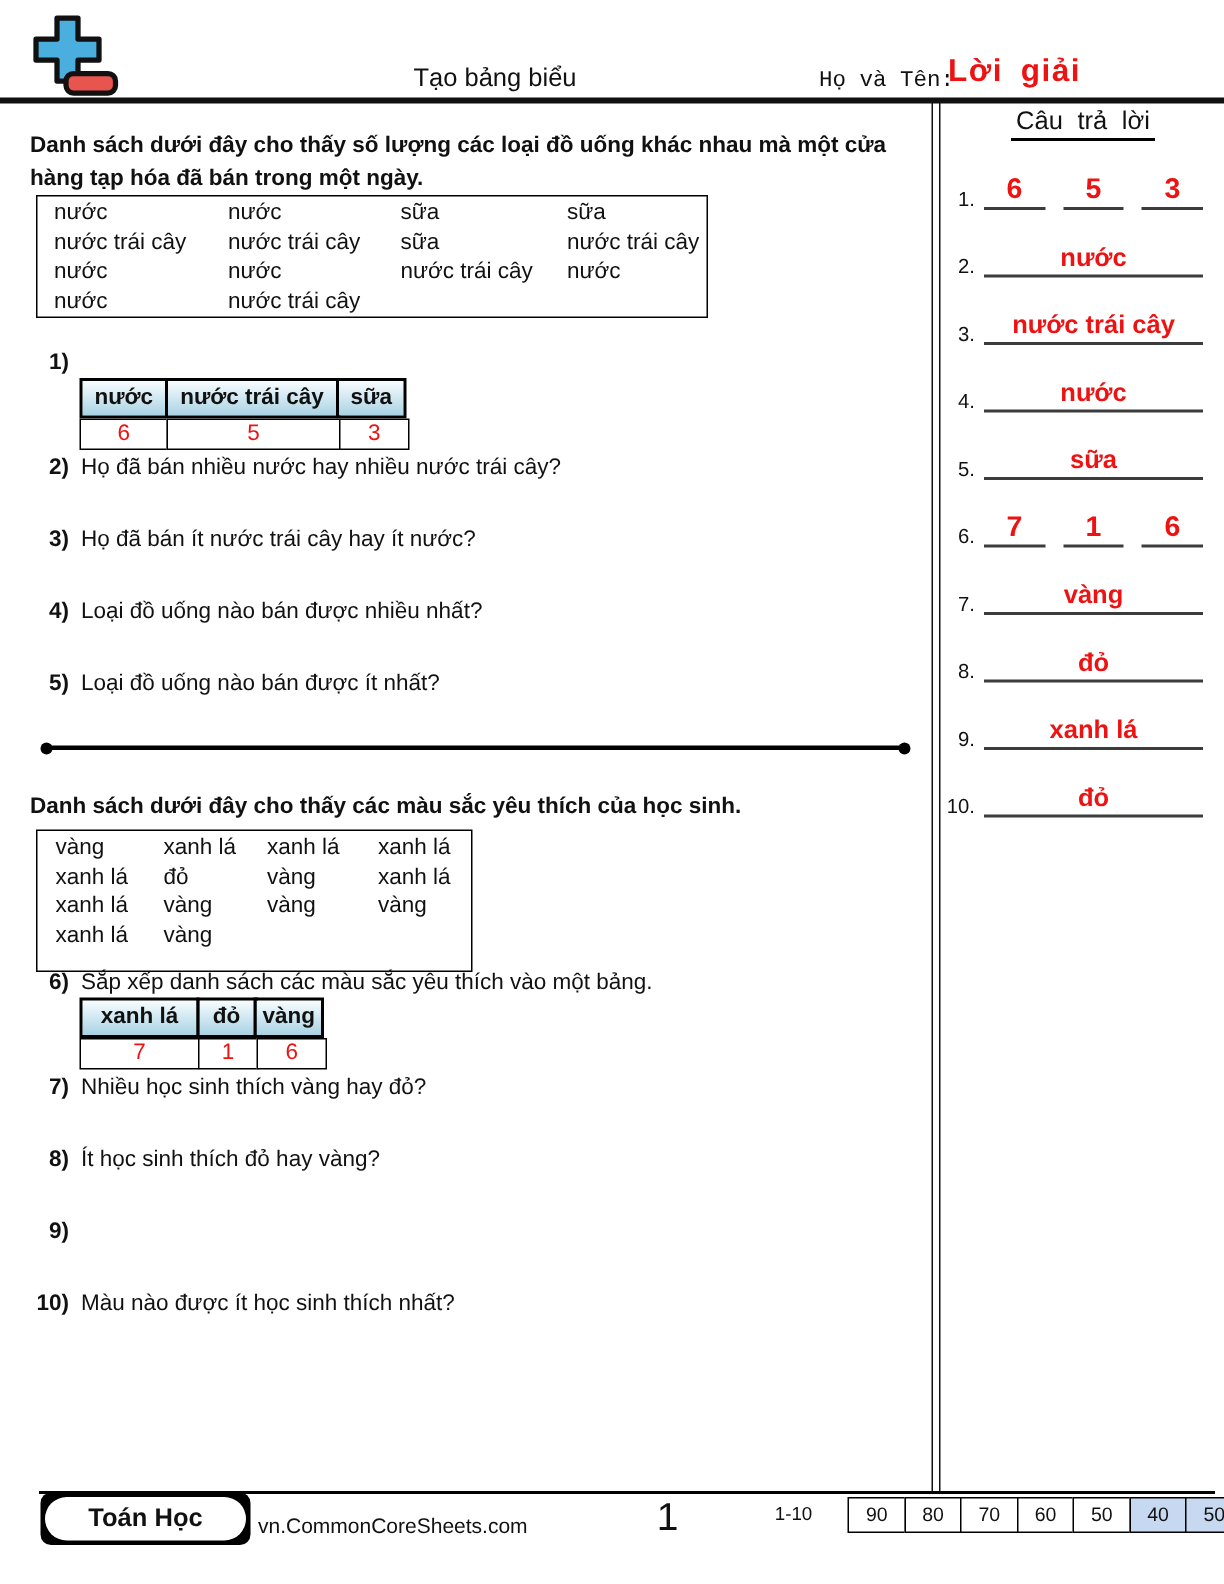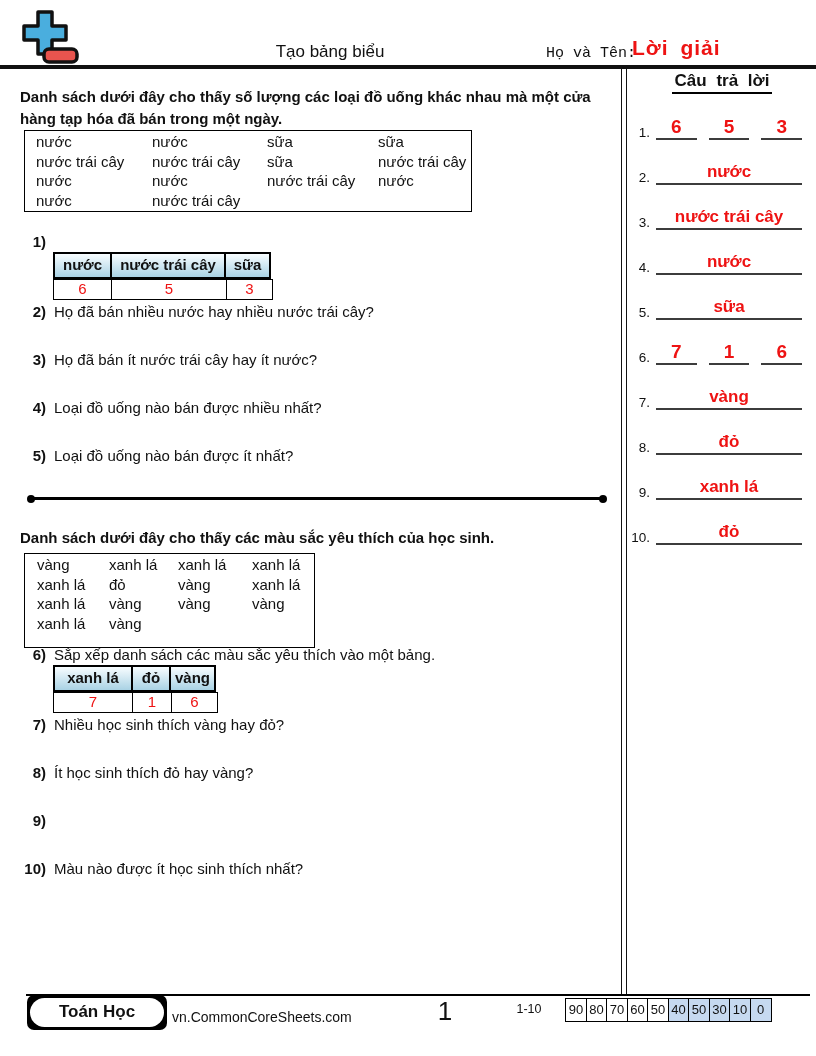--- a/index.html
+++ b/index.html
@@ -54,39 +54,39 @@
   #table1 .c0{width:59px;} #table1 .c1{width:117px;} #table1 .c2{width:47px;}
   #table2 .c0{width:80px;} #table2 .c1{width:41px;}  #table2 .c2{width:47px;}
 
   
   .divider{position:absolute;left:31px;top:497px;width:572px;height:3px;background:#000;border-radius:2px;}
   .divider::before,.divider::after{content:'';position:absolute;width:8px;height:8px;border-radius:50%;background:#000;top:-2.5px;}
   .divider::before{left:-4px;} .divider::after{right:-4px;}
 
   
   .ans-title{position:absolute;left:628px;top:71px;width:188px;text-align:center;}
-  .ans-title span{display:inline-block;font-size:17px;font-weight:bold;border-bottom:2px solid #000;padding:0 3px 1px;word-spacing:5px;}
+  .ans-title span{display:inline-block;font-size:17px;font-weight:normal;border-bottom:2px solid #000;padding:0 3px 1px;word-spacing:5px;}
   .answers{position:absolute;left:630px;top:95px;width:172px;}
   .arow{height:45px;display:flex;align-items:flex-end;}
   .anum{flex:0 0 26px;text-align:right;font-size:13.5px;padding-right:6px;line-height:15px;}
   .blanks{flex:1;display:flex;gap:12px;}
   .blank{flex:1;border-bottom:2px solid #3c3c3c;text-align:center;color:var(--answer-red);font-weight:bold;
          font-size:17px;line-height:19px;padding-bottom:2px;white-space:nowrap;}
   .arow.multi .blank{font-size:19px;}
 
   
   .foot-rule{position:absolute;left:26px;top:994px;width:784px;height:1.5px;background:#000;}
   .badge{position:absolute;left:27px;top:995px;width:140px;height:35px;background:#000;border-radius:7px;}
   .badge .inner{position:absolute;inset:3px;background:#fff;border-radius:15px;text-align:center;
                 font-size:17px;font-weight:bold;line-height:28px;}
   .site{position:absolute;left:172px;top:1009px;font-size:14px;}
   .pagenum{position:absolute;left:415px;top:996px;width:60px;text-align:center;font-size:26px;}
   .range{position:absolute;left:500px;top:1002px;width:58px;text-align:center;font-size:12.5px;}
   .scores{position:absolute;left:565px;top:998px;display:flex;}
-  .scell{width:22px;height:24px;border:1.5px solid #000;font-size:13px;text-align:center;line-height:21px;background:#fff;}
+  .scell{width:39px;height:24px;border:1.5px solid #000;font-size:13px;text-align:center;line-height:21px;background:#fff;}
   .scell + .scell{margin-left:-1.5px;}
   .scell.blue{background:var(--score-blue);}
 </style>
 </head>
 <body>
 
 <div class="page">
 
   <svg class="logo" width="68" height="58" viewBox="0 0 68 58">
     <path d="M24 4 h14 v14 h14 v14 h-14 v14 h-14 v-14 h-14 v-14 h14 z" fill="var(--logo-blue)" stroke="#111" stroke-width="3.5" stroke-linejoin="round"></path>

